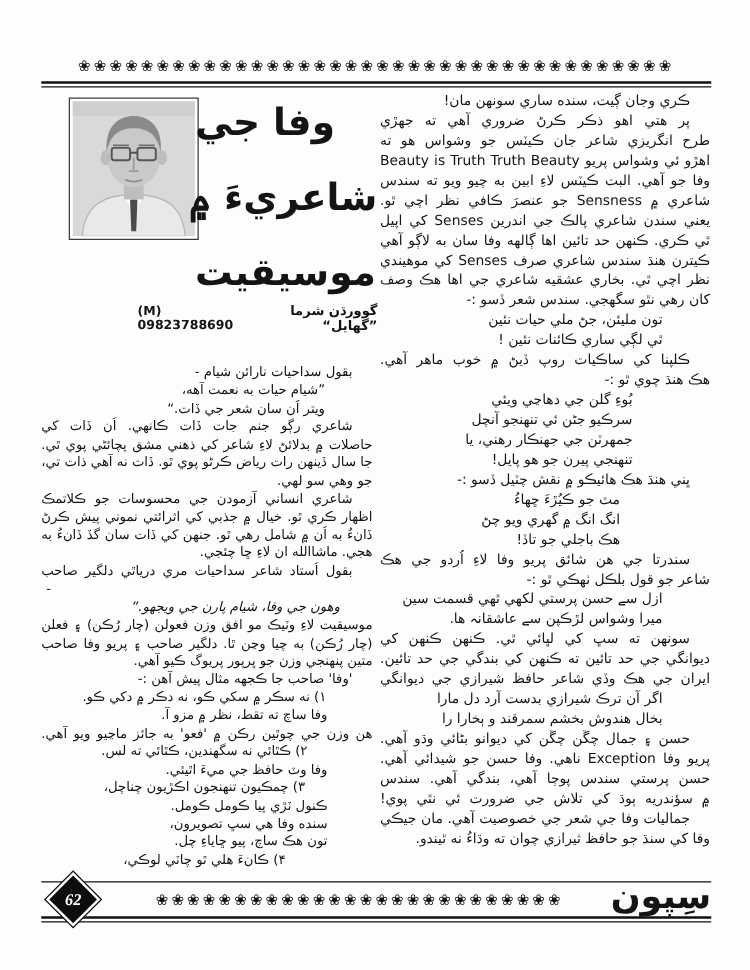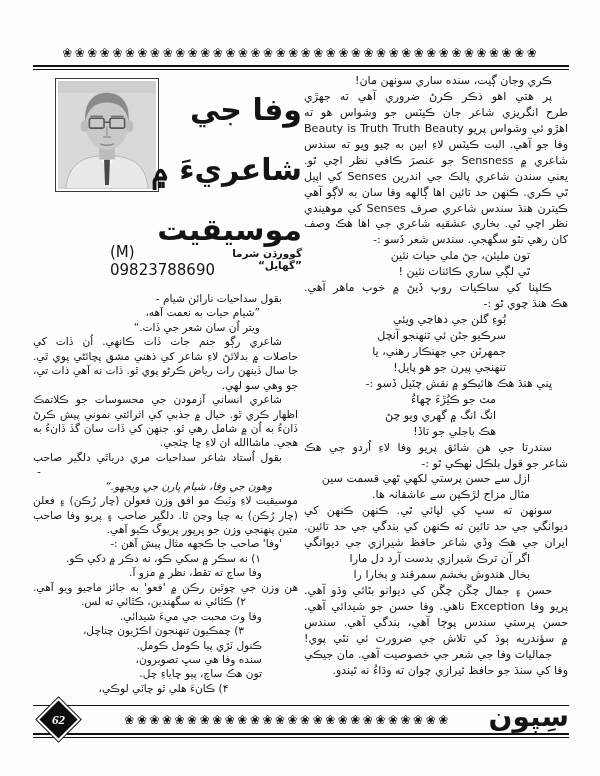--- a/index.html
+++ b/index.html
@@ -11,27 +11,27 @@
   
   .top-border{position:absolute;left:33px;right:31px;top:44px;}
   .flowers{font-size:12px;letter-spacing:2.5px;white-space:nowrap;overflow:hidden;
            text-align:center;color:#1a1a1a;line-height:18px;height:18px;}
   .rule-2{border-top:2px solid #111;margin-top:3px;}
   .rule-1{border-top:1px solid #111;margin-top:2px;}
   
   .photo-frame{position:absolute;left:55px;top:78px;width:104px;height:114px;
     border:1px solid #3a3a3a;background:#fff;padding:2px;box-sizing:border-box;}
   .photo-frame svg{display:block;width:100%;height:100%;}
-  .title{position:absolute;left:156px;top:80px;width:146px;text-align:right;
+  .title{position:absolute;left:156px;top:69px;width:146px;text-align:left;
     direction:rtl;font-weight:bold;}
   .title .t-line{font-size:30px;line-height:60px;white-space:nowrap;}
   .byline{position:absolute;left:110px;top:243px;width:192px;display:flex;
     justify-content:space-between;align-items:baseline;direction:rtl;
     font-size:10.5px;font-weight:bold;}
-  .byline .mobile{direction:ltr;font-weight:normal;font-size:15px;}
+  .byline .mobile{direction:ltr;font-weight:bold;font-size:10px;}
   
   .col{position:absolute;direction:rtl;}
   .col-left{left:33px;top:291px;width:265px;font-size:10.6px;--lh:14.45px;}
   .col-right{left:304px;top:73px;width:264px;font-size:11.1px;--lh:15.95px;}
   .line{height:var(--lh);line-height:var(--lh);overflow:hidden;}
   .b{text-align:justify;text-align-last:justify;}
   .ind{padding-right:16px;}
   .e{text-align:right;}
   .p{text-align:right;padding-right:38px;}
   .pi{text-align:right;padding-right:26px;font-style:italic;}
@@ -124,21 +124,21 @@
       <div class="line lft">-</div>
       <div class="line pi">وهون جي وفا، شيام پارن جي ويجهو.“</div>
       <div class="line b">موسيقيت لاءِ وٽيڪ مو افق وزن فعولن (چار رُڪن) ۽ فعلن</div>
       <div class="line b">(چار رُڪن) به چيا وڃن ٿا. دلگير صاحب ۽ پريو وفا صاحب</div>
       <div class="line e">متين پنهنجي وزن جو ڀرپور پريوگ ڪيو آهي.</div>
       <div class="line ind e">'وفا' صاحب جا ڪجهه مثال پيش آهن :-</div>
       <div class="line ls">۱)  نه سڪر ۾ سکي ڪو، نه دڪر ۾ دکي ڪو.</div>
       <div class="line lc">وفا ساچ ته تقط، نظر ۾ مزو آ.</div>
       <div class="line b">هن وزن جي چوٿين رڪن ۾ 'فعو' به جائز ماڃيو ويو آهي.</div>
       <div class="line ls">۲)  ڪٿائي نه سگهندين، ڪٿائي ته لس.</div>
-      <div class="line lc">وفا وٽ محبت جي ميءَ شيدائي.</div>
+      <div class="line lc">وفا وٽ حافظ جي ميءَ اٿيئي.</div>
       <div class="line ls">۳)  چمڪيون تنهنجون اڪڙيون چناچل،</div>
       <div class="line lc">ڪنول ٽڙي پيا ڪومل ڪومل.</div>
       <div class="line lc">سنده وفا هي سڀ تصويرون،</div>
       <div class="line lc">تون هڪ ساچ، پيو ڇاياءِ چل.</div>
       <div class="line ls">۴)  ڪانءَ هلي ٿو چاٽي لوڪي،</div>
     </div>
 
   <div class="col col-right">
       <div class="line ind e">ڪري وجان ڳيت، سنده ساري سونهن مان!</div>
       <div class="line b ind">پر هتي اهو ذڪر ڪرڻ ضروري آهي ته جهڙي</div>
@@ -159,21 +159,21 @@
       <div class="line pc">سرڪيو جڻن ئي تنهنجو آنچل</div>
       <div class="line pc">جمهرٽن جي جهنڪار رهني، يا</div>
       <div class="line pc">تنهنجي پيرن جو هو پايل!</div>
       <div class="line ind e">ڀني هنڌ هڪ هائيڪو ۾ نقش چٽيل ڏسو :-</div>
       <div class="line pc2">مٽ جو ڪيُڙءَ ڇهاءُ</div>
       <div class="line pc2">انگ انگ ۾ گهري ويو چڻ</div>
       <div class="line pc2">هڪ باجلي جو تاڏ!</div>
       <div class="line b ind">سندرتا جي هن شائق پريو وفا لاءِ اُردو جي هڪ</div>
       <div class="line e">شاعر جو قول بلڪل ٺهڪي ٿو :-</div>
       <div class="line p">ازل سے حسن پرستي لکھي ٿھي قسمت سين</div>
-      <div class="line p">مثال مزاج لڙڪپن سے عاشقانہ ها.</div>
+      <div class="line p">ميرا وشواس لڙڪپن سے عاشقانہ ها.</div>
       <div class="line b ind">سونهن ته سڀ کي لڀائي ٿي. ڪنهن ڪنهن کي</div>
       <div class="line b">ديوانگي جي حد تائين ته ڪنهن کي بندگي جي حد تائين.</div>
       <div class="line b">ايران جي هڪ وڏي شاعر حافظ شيرازي جي ديوانگي ڏسو :-</div>
       <div class="line p">اگر آن ترڪ شيرازي بدست آرد دل مارا</div>
       <div class="line p">بخال هندوش بخشم سمرقند و ٻخارا را</div>
       <div class="line b ind">حسن ۽ جمال چڱن چڱن کي ديوانو بڻائي وڌو آهي.</div>
       <div class="line b">پريو وفا Exception ناهي. وفا حسن جو شيدائي آهي.</div>
       <div class="line b">حسن پرستي سندس پوڄا آهي، بندگي آهي. سندس ڪاويه</div>
       <div class="line b">۾ سؤندريه ٻوڌ کي تلاش جي ضرورت ئي نٿي پوي!</div>
       <div class="line b ind">جماليات وفا جي شعر جي خصوصيت آهي. مان جيڪي</div>

